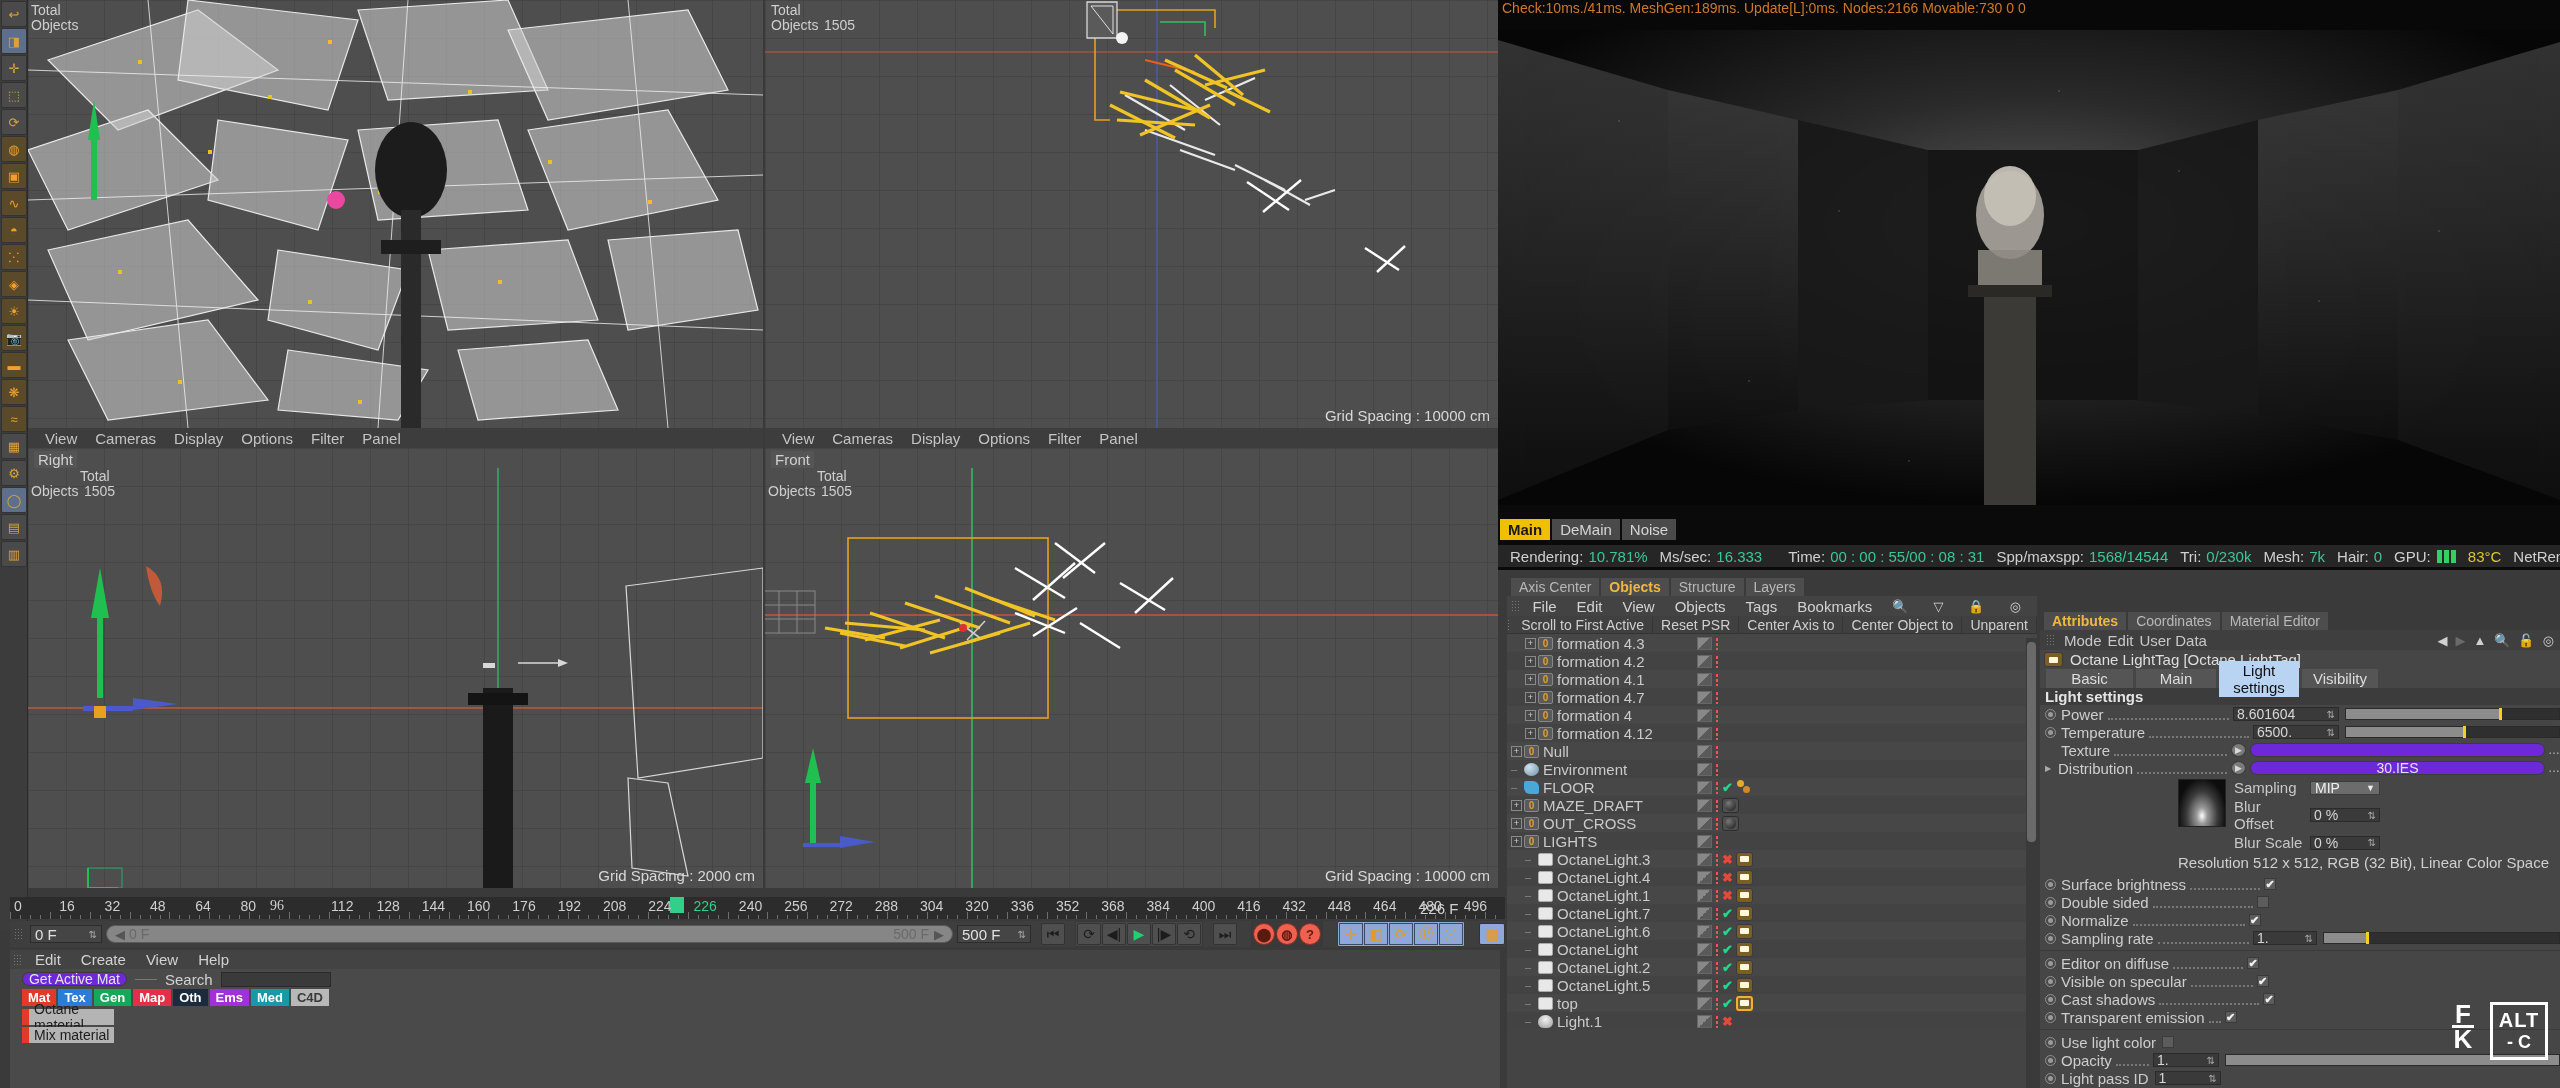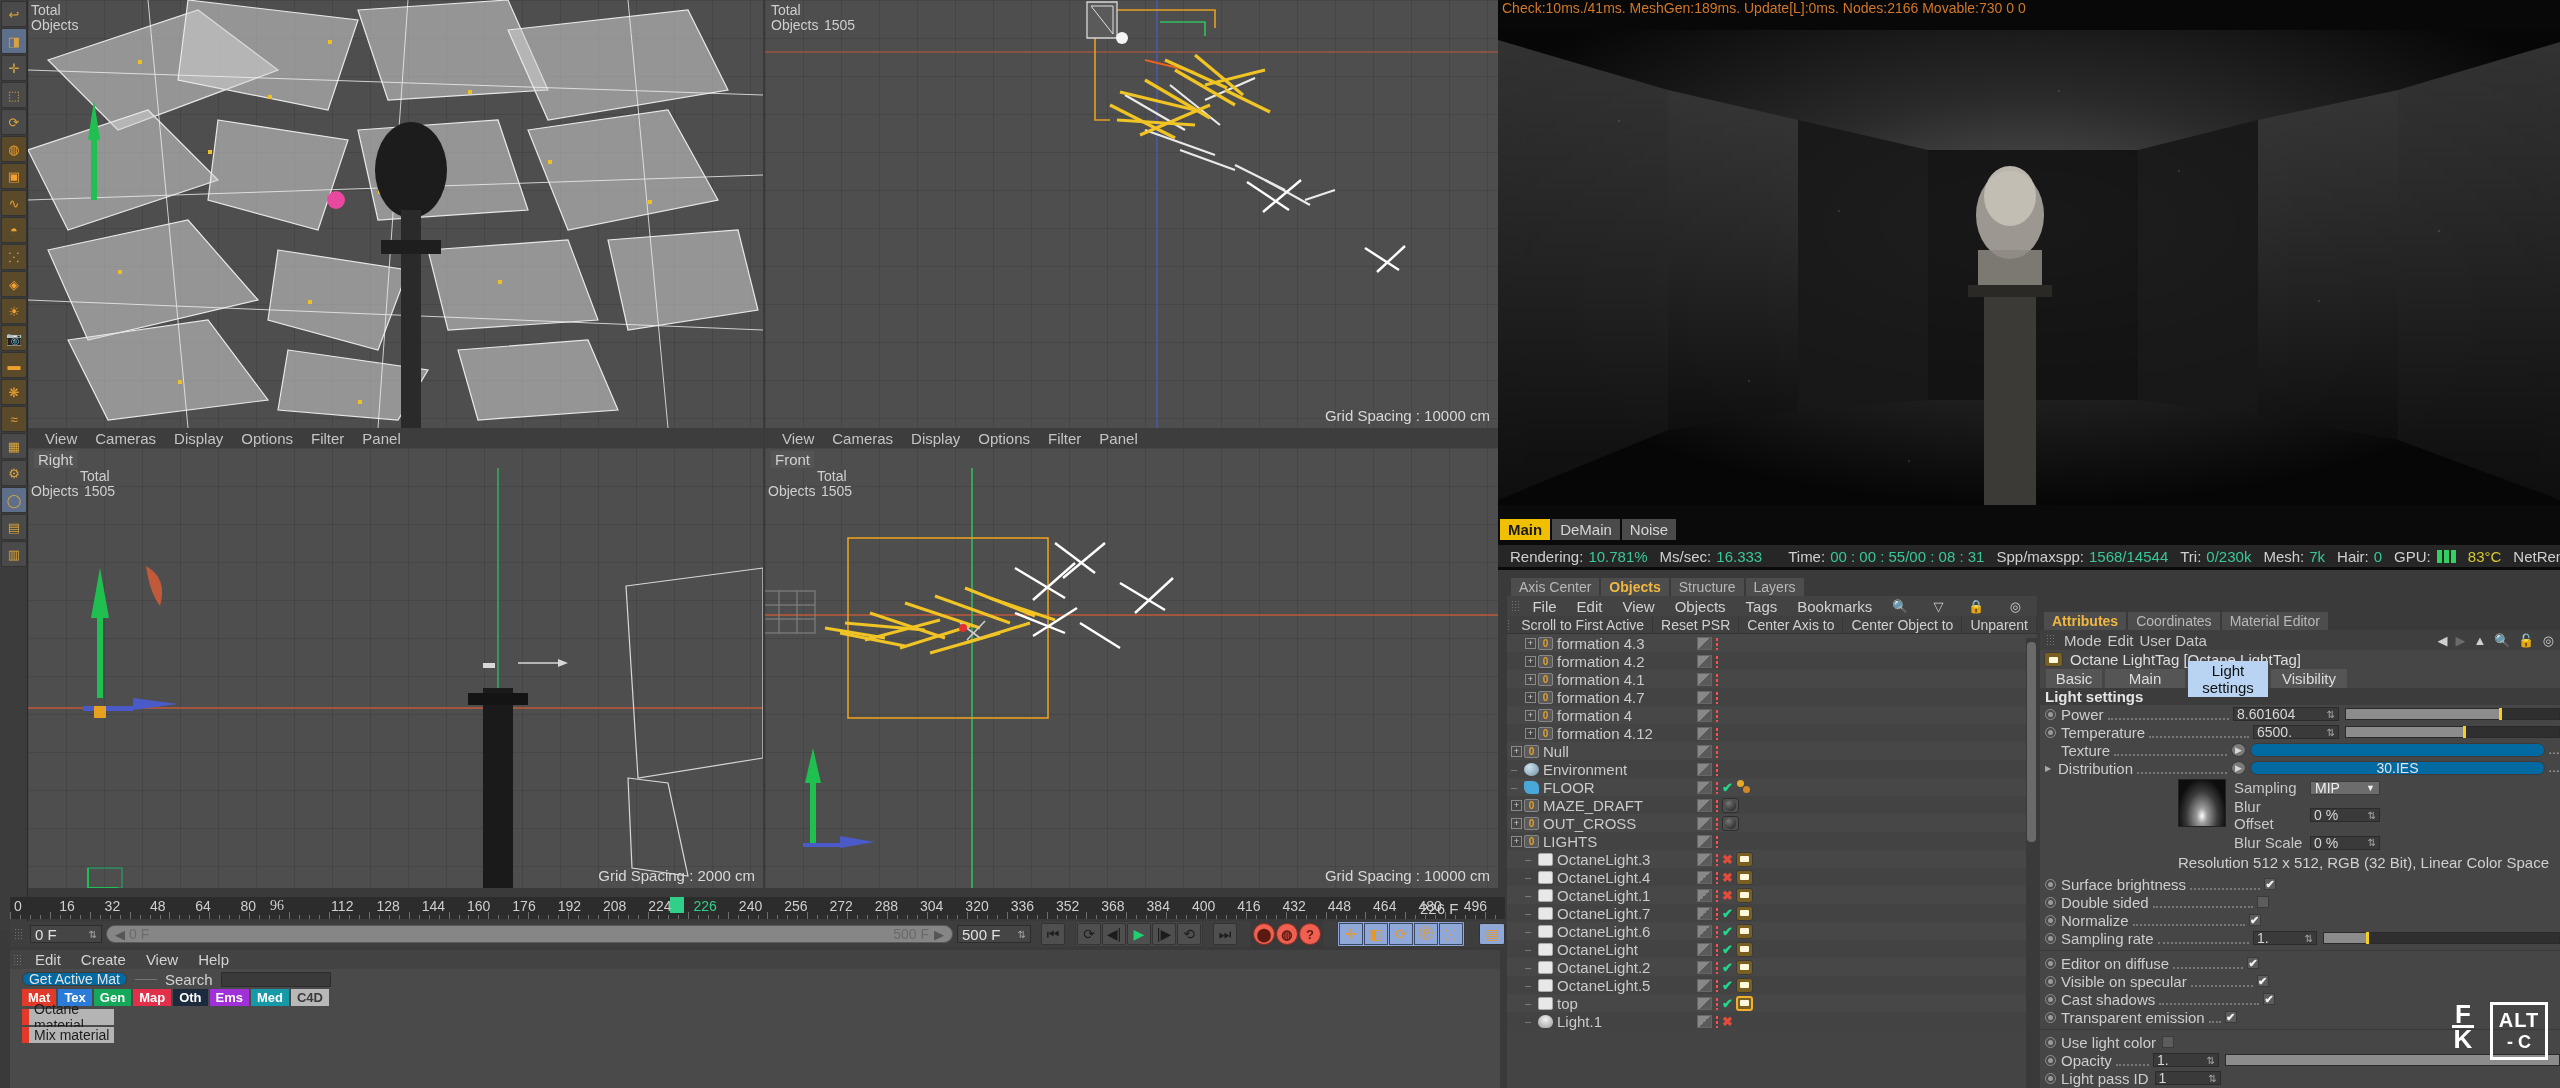--- a/index.html
+++ b/index.html
@@ -99,21 +99,21 @@
   .arow .nm{white-space:nowrap;}
   .dotfill{flex:1;border-bottom:2px dotted #787878;margin:0 4px;height:11px;}
   .numbox{height:14px;background:#3a3a3a;border:1px solid #2b2b2b;color:#d6d6d6;font-size:14px;
      padding:0 3px;display:flex;align-items:center;justify-content:space-between;}
   .spin{color:#aaa;font-size:10px;}
   .slider{height:12px;background:#2f2f2f;position:relative;border:1px solid #2a2a2a;}
   .slider .fill{position:absolute;left:0;top:0;bottom:0;background:#8c8c8c;}
   .slider .knob{position:absolute;top:-1px;bottom:-1px;width:3px;background:#f5d020;}
   .cbox{width:12px;height:12px;background:#5c5c5c;border:1px solid #3a3a3a;flex:none;
       display:flex;align-items:center;justify-content:center;color:#f0f0f0;font-size:11px;font-weight:bold;}
-  .pill{height:14px;border-radius:7px;background:#0369a1;border:1px solid #3b3b3b;font-size:14px;
+  .pill{height:14px;border-radius:7px;background:#6d28d9;border:1px solid #3b3b3b;font-size:14px;
       color:#e2e2e2;display:flex;align-items:center;justify-content:center;}
   .pillcirc{width:15px;height:14px;border-radius:50%;background:#7a7a7a;border:1px solid #3b3b3b;
       display:flex;align-items:center;justify-content:center;color:#d8d8d8;font-size:9px;flex:none;}
   .dropd{height:14px;background:#6c6c6c;border:1px solid #3b3b3b;color:#efefef;font-size:14px;
       display:flex;align-items:center;padding:0 4px;justify-content:space-between;}
   .ies-thumb{background:radial-gradient(ellipse at 50% 78%, #ffffff 0%, #9a9a9a 16%, #3a3a3a 48%, #0d0d0d 75%);
       border:1px solid #222;}
   .sep{height:1px;background:#3a3a3a;}
 
   
@@ -1019,21 +1019,21 @@
       <span>◎</span>
     </div>
   </div>
   <div class="attr-title">
     <span class="tag-lite" style="width:19px;height:15px;">
         <i></i>
       </span>
     <span>Octane LightTag [Octane LightTag]</span>
   </div>
   <div id="attr-tabs">
-    <div class="atab" style="width:56px;">Basic</div>
+    <div class="atab" style="width:87px;">Basic</div>
     <div class="atab" style="width:80px;">Main</div>
     <div class="atab act" style="width:80px;">Light settings</div>
     <div class="atab" style="width:76px;">Visibility</div>
   </div>
   <div class="sec-head">Light settings</div>
 
   <div class="arow">
     <span class="radio">
         <i></i>
       </span>

